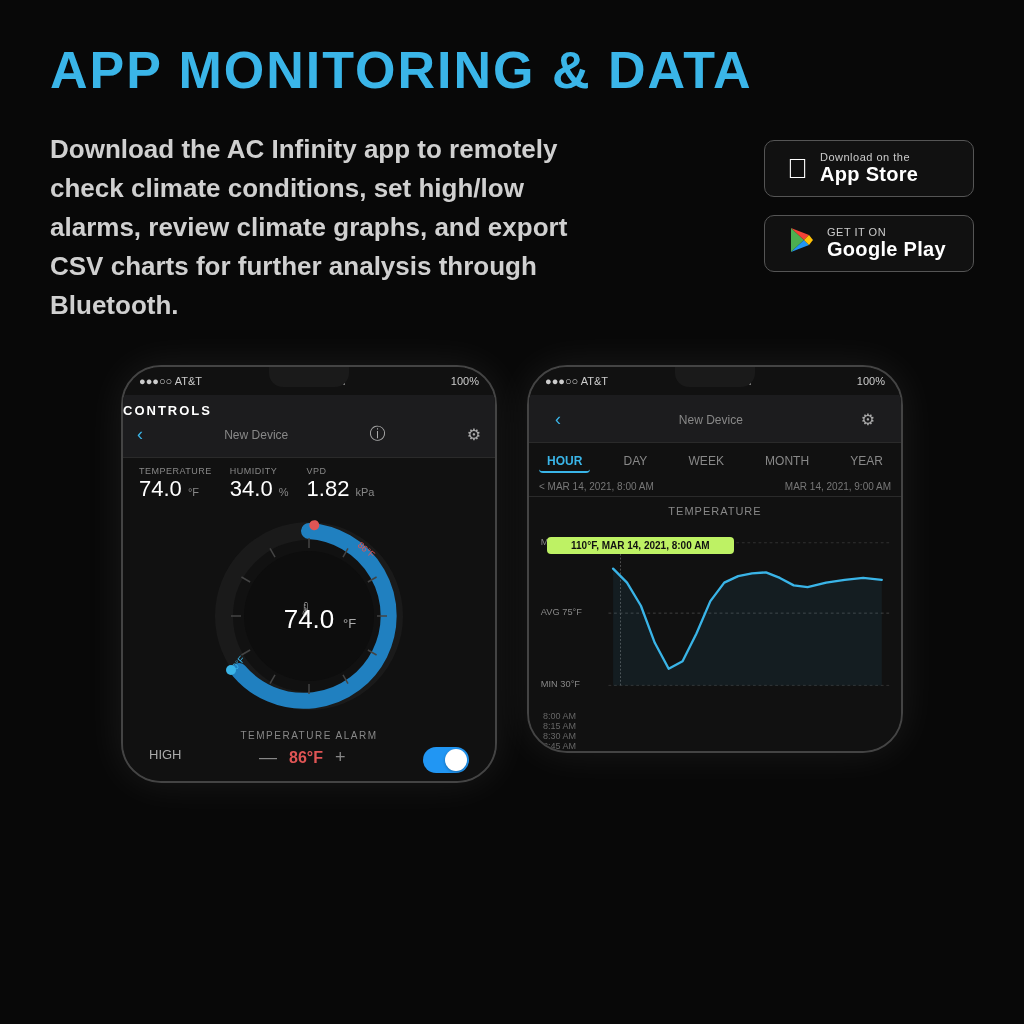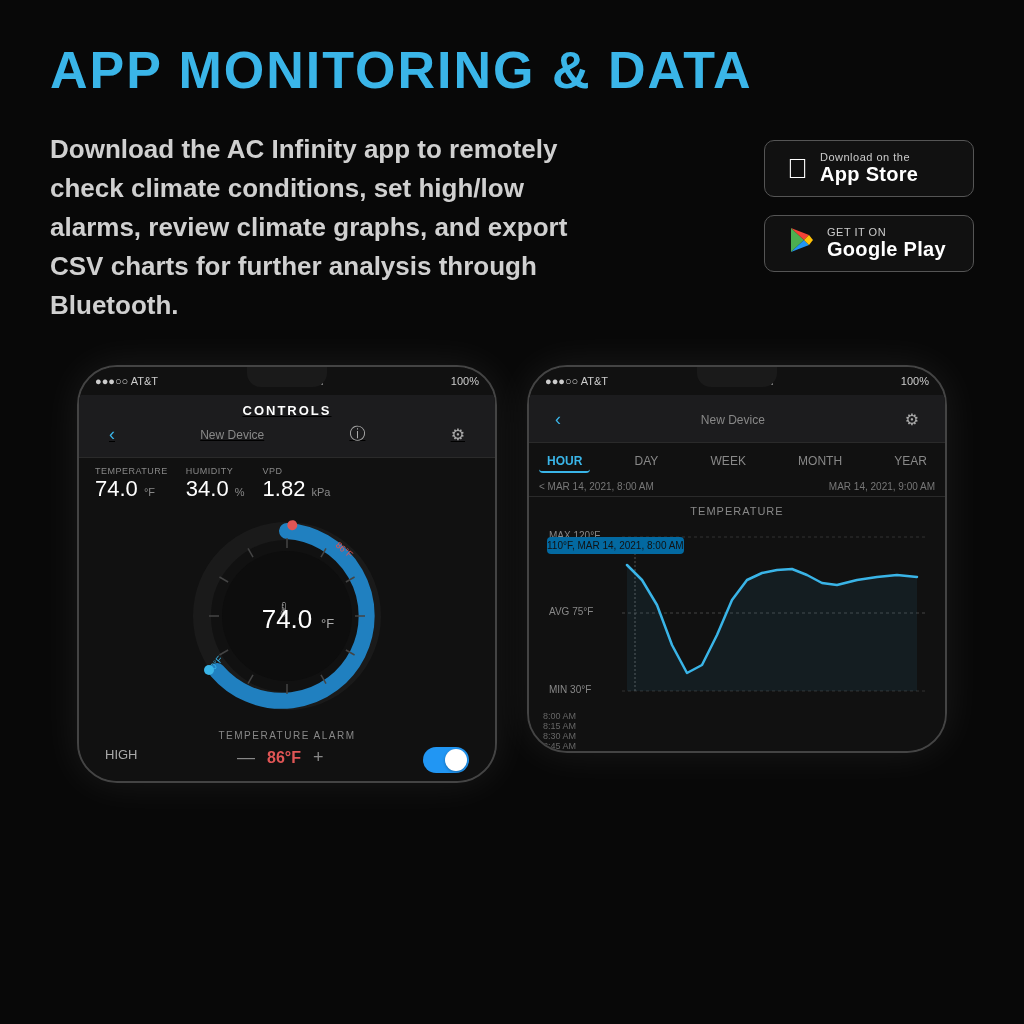--- a/index.html
+++ b/index.html
@@ -88,21 +88,21 @@
     
     .phones-section {
       display: flex;
       gap: 30px;
       justify-content: center;
       align-items: flex-start;
     }
 
     
     .phone-mockup {
-      width: 420px;
+      width: 376px;
       background: #1a1a1a;
       border-radius: 40px;
       border: 2px solid #444;
       overflow: hidden;
       box-shadow: 0 0 40px rgba(255,255,255,0.08);
       position: relative;
     }
 
     .phone-notch {
       background: #111;
@@ -127,24 +127,22 @@
     }
 
     .phone-screen {
       background: #111;
       padding: 0;
     }
 
     
     .controls-header {
       background: #1c1c1e;
-      text-align: center;
-      padding: 8px 16px 6px;
+      padding: 8px 0 6px;
       border-bottom: 1px solid #2a2a2a;
-      text-decoration: underline;
     }
 
     .controls-title {
       font-size: 13px;
       font-weight: 600;
       color: #fff;
       letter-spacing: 2px;
       text-transform: uppercase;
     }
 
@@ -342,29 +340,29 @@
 
     .chart-x-dates {
       display: flex;
       justify-content: space-between;
       padding: 0 4px;
       font-size: 9px;
       color: #555;
     }
 
     .tooltip-bubble {
-      background: #0369a1;
+      background: #bef264;
       color: #111;
       font-size: 10px;
-      padding: 3px 0;
+      padding: 3px 24px;
       border-radius: 4px;
       position: absolute;
       top: 16px;
       left: 18px;
-      font-weight: 400;
+      font-weight: 700;
     }
   </style>
 </head>
 <body>
 
 <div class="page-wrapper">
 
   <div class="main-title">APP MONITORING &amp; DATA</div>
 
   <div class="top-section">

